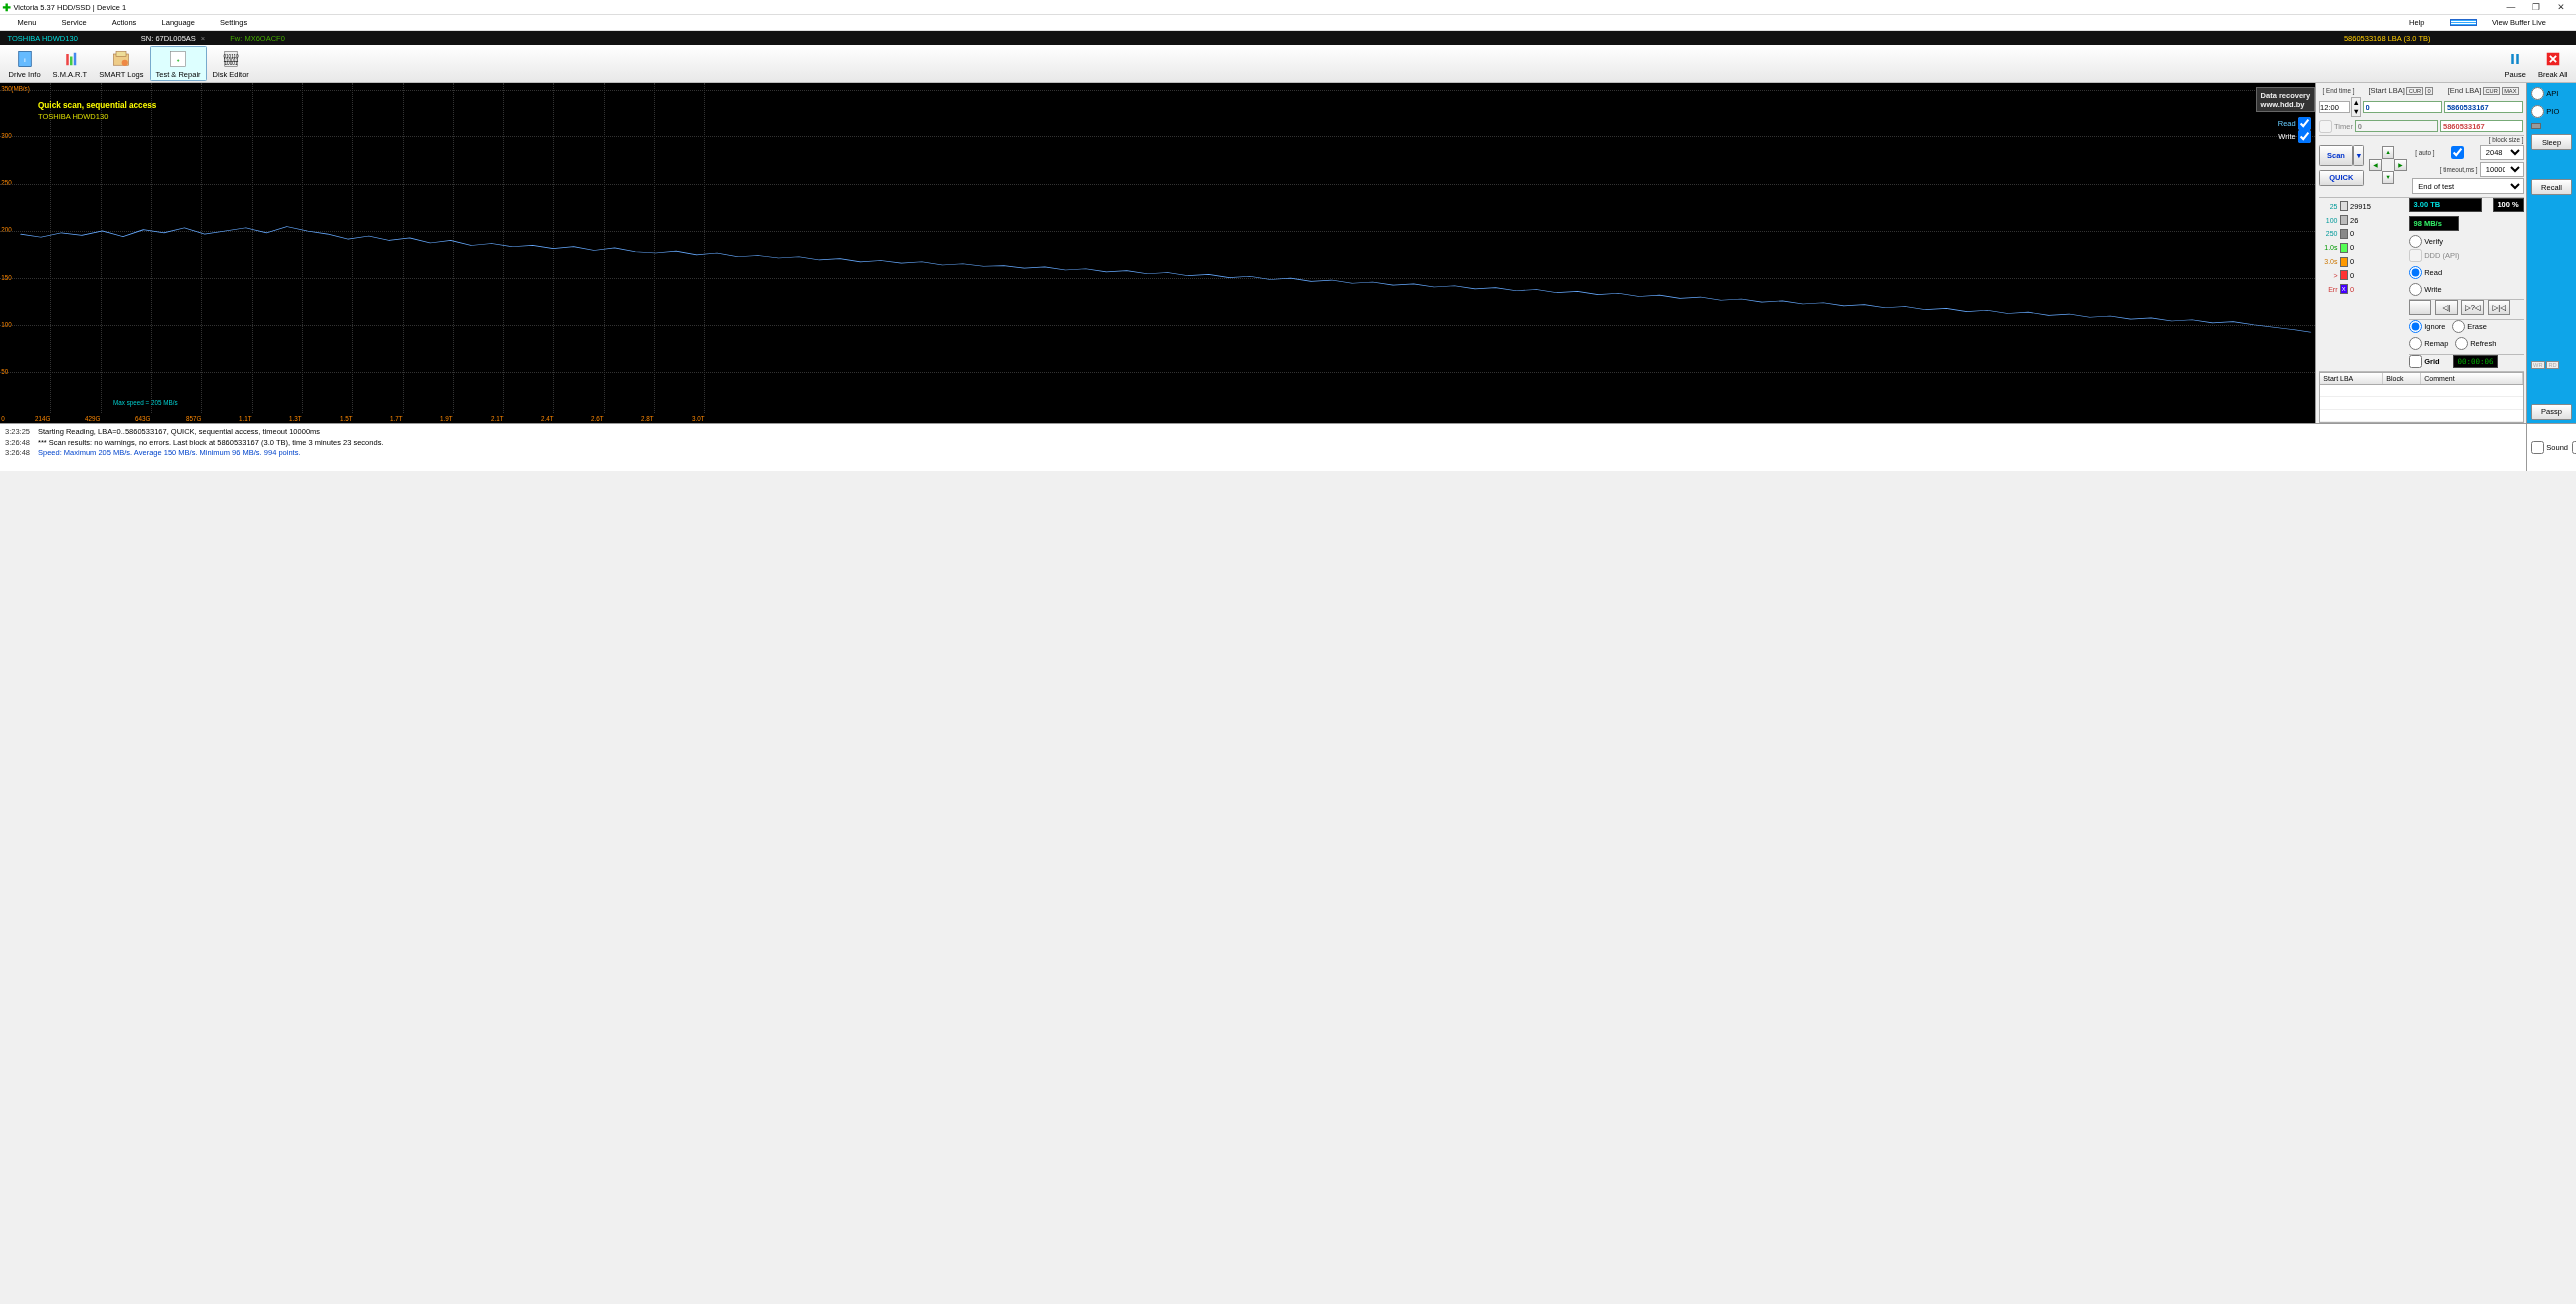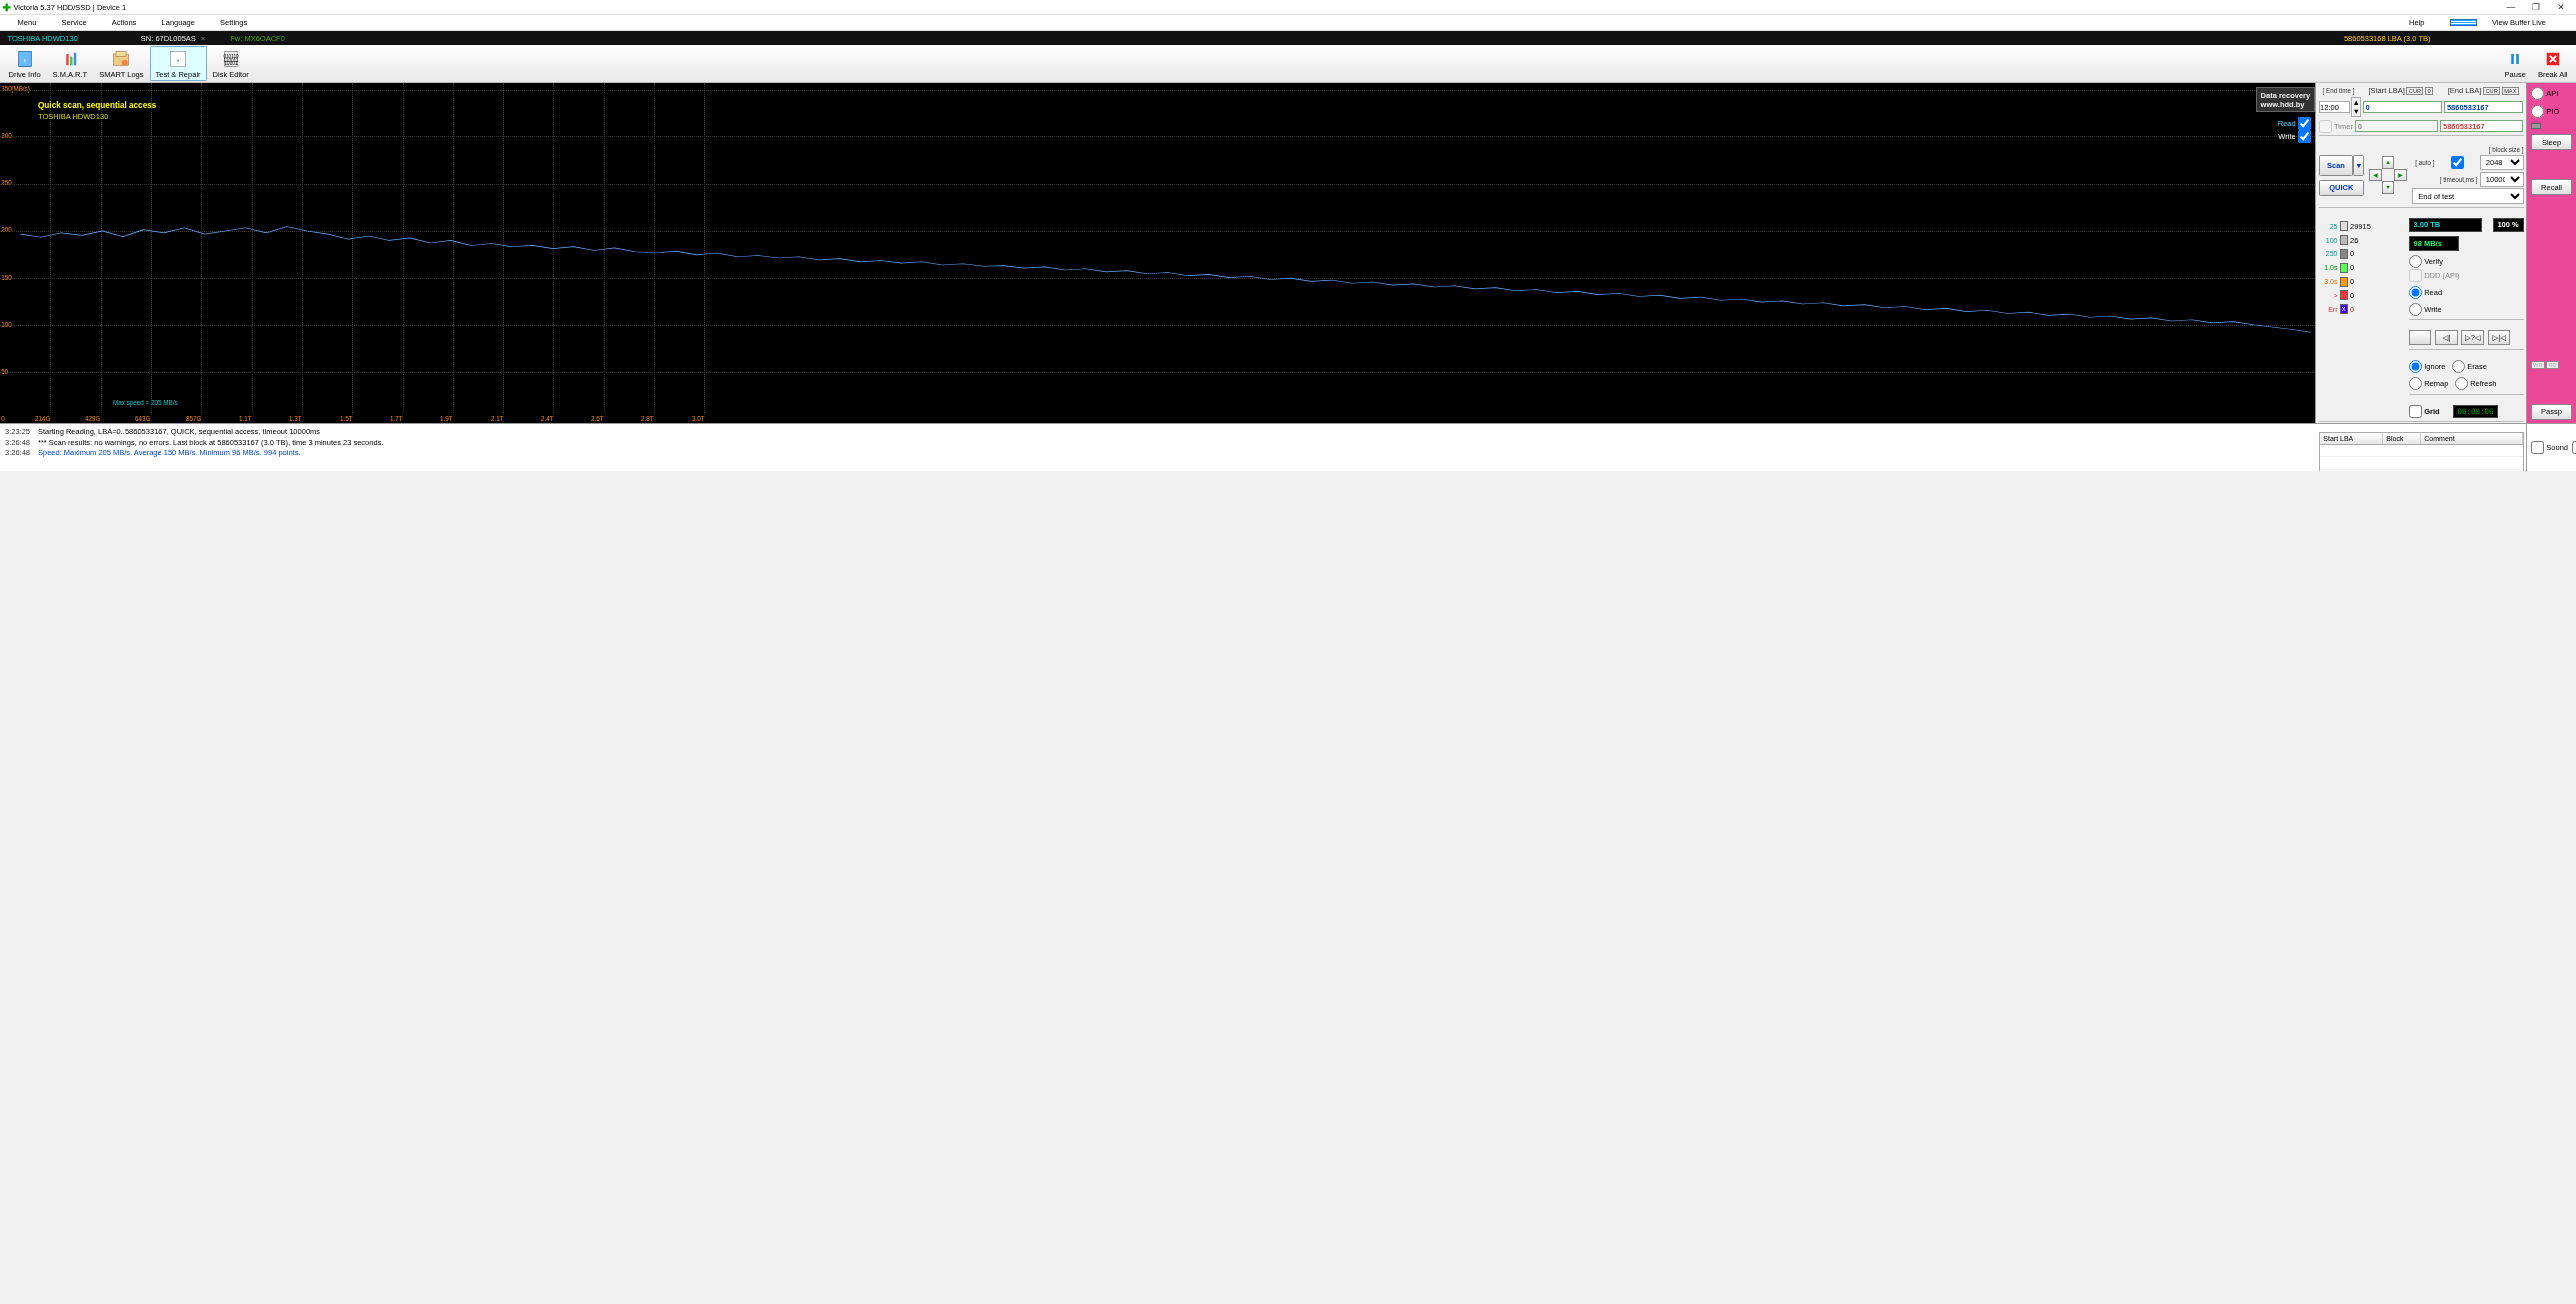--- a/index.html
+++ b/index.html
@@ -57,28 +57,28 @@
 .statbox.g{color:#3e6}
 .statbox.w{color:#fff}
 .radio{display:flex;align-items:center;gap:2.5px;font-size:7.5px}
 .playbtns{display:flex;gap:3.8px}
 .pbtn{width:22.6px;height:15px;border:0.6px solid #888;background:linear-gradient(#fff,#ddd);text-align:center;line-height:14px;cursor:pointer}
 .gridtime{background:#000;color:#0a0;padding:1.3px 3.8px;font-family:monospace;font-size:7.5px;border:0.6px solid #444}
 .tblhead{display:flex;background:linear-gradient(#fff,#e4e4e4);border:0.6px solid #aaa}
 .tblhead span{padding:1.9px 3.8px;border-right:0.6px solid #ccc;font-size:7px}
 .tblbody{height:38px;background:#fff;border:0.6px solid #aaa;border-top:none}
 .tblbody .row{height:12.6px;border-bottom:0.6px solid #eee}
-.rpanel{width:50px;background:#ec4899;border-left:0.6px solid #999;padding:3.8px;display:flex;flex-direction:column;gap:5px}
+.rpanel{width:50px;background:#0ea5e9;border-left:0.6px solid #999;padding:3.8px;display:flex;flex-direction:column;gap:5px}
 .rbtn{border:0.6px solid #888;background:linear-gradient(#fff,#e0e0e0);padding:2.5px 1.3px;text-align:center;cursor:pointer;border-radius:1.3px}
 .log{height:48px;background:#fff;border-top:0.6px solid #999;display:flex}
 .logbody{flex:1;overflow-y:scroll;padding:2.5px 5px}
 .logline{display:flex;padding:0.6px 0;font-size:7.5px}
 .logline .ts{color:#333;width:33px}
 .logside{width:50px;border-left:0.6px solid #999;padding:3.8px;display:flex;flex-direction:row;gap:3.8px}
-.panelsec{border-top:0.6px solid #bbb;padding-top:10px}
+.panelsec{border-top:0.6px solid #bbb;padding-top:0}
 .smbox{width:10px;height:6.3px;border:0.6px solid #666;background:#999;display:inline-block}
 .curbox{font-size:5.7px;border:0.6px solid #888;padding:0 1.3px;background:#eee}
 </style>
 </head>
 <body>
 
 <div class="titlebar">
   <span class="plus">✚</span>
   <span>Victoria 5.37 HDD/SSD | Device 1</span>
   <div class="titlebar-spacer"></div>

